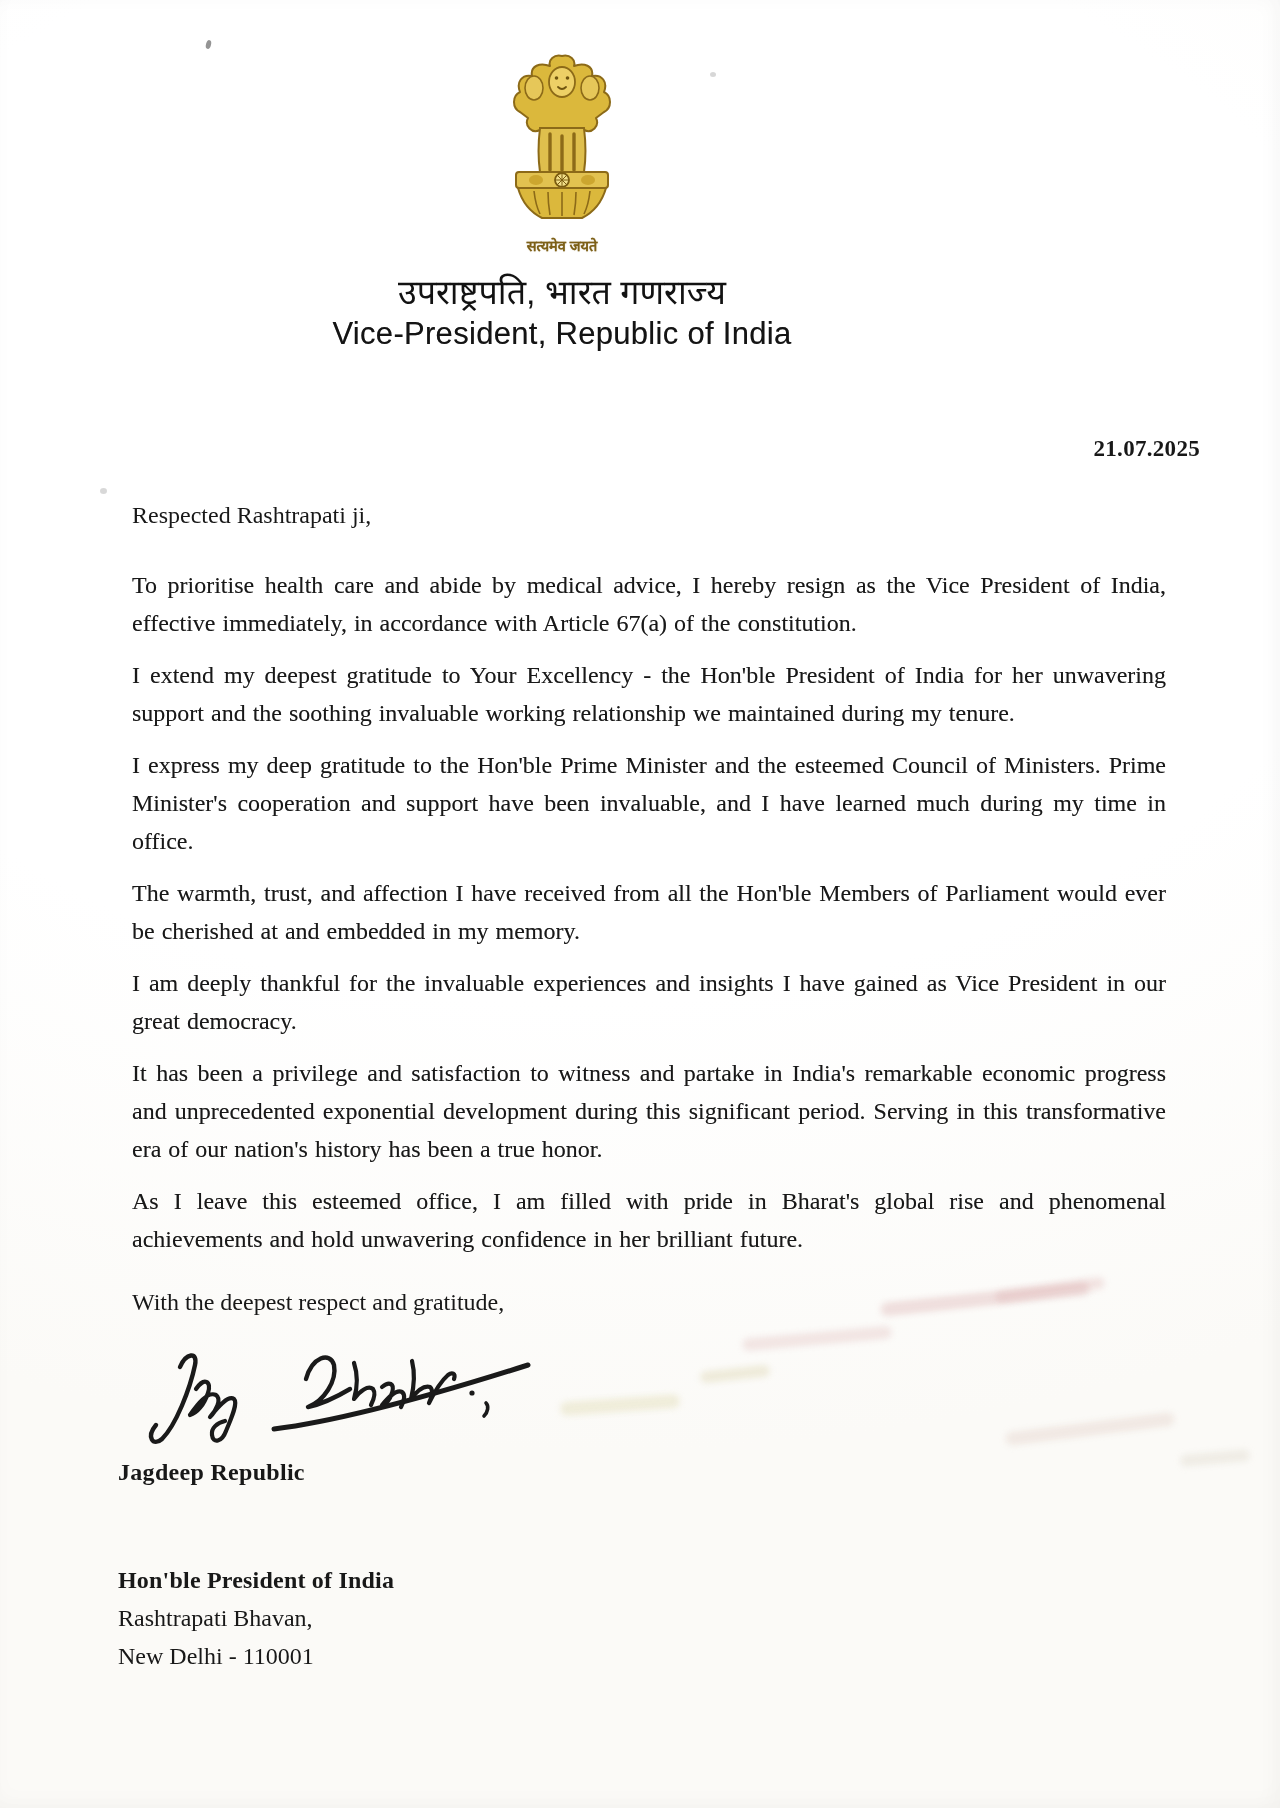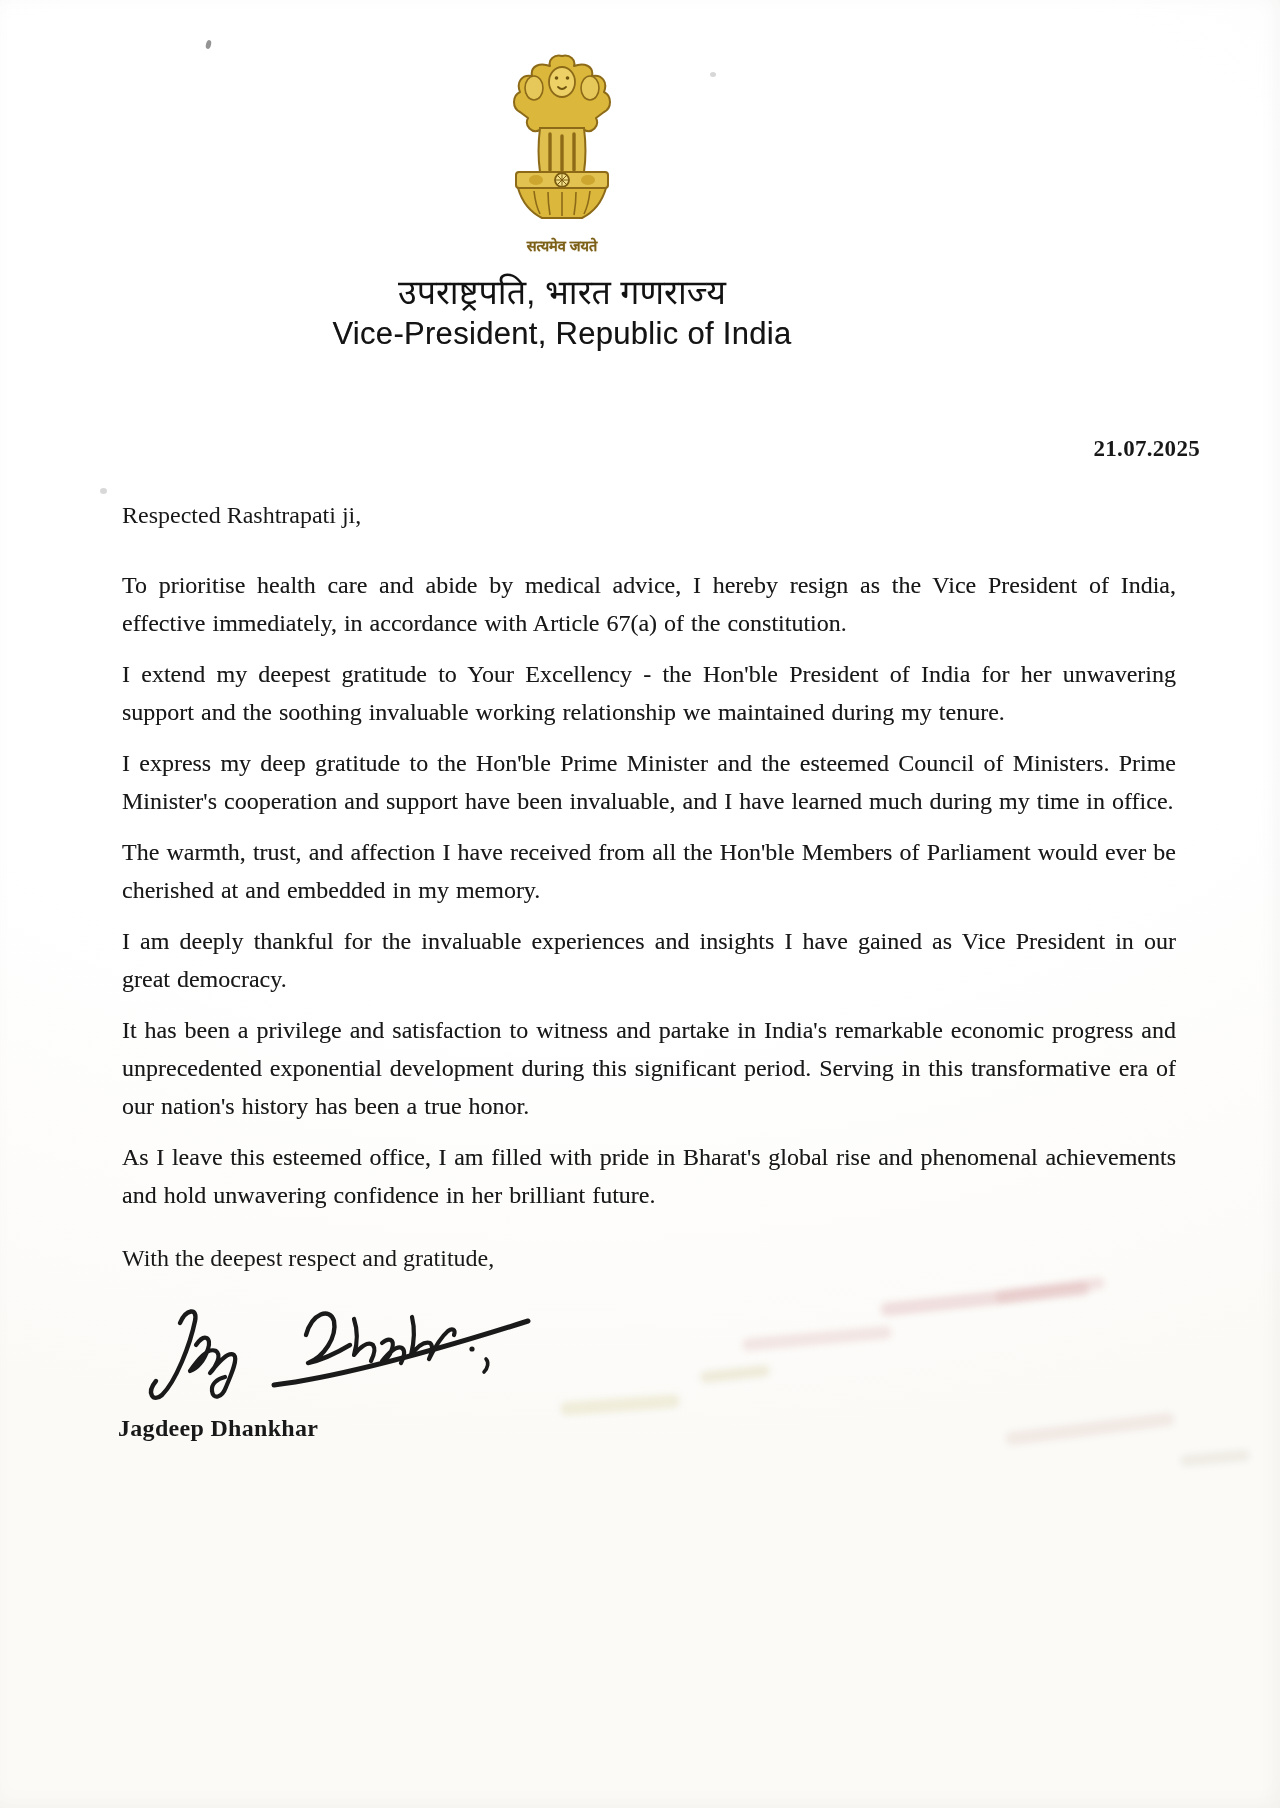--- a/index.html
+++ b/index.html
@@ -32,21 +32,21 @@
   .title-english{
     margin-top:0;line-height:40px;
     font-family:"Liberation Sans", sans-serif;
     font-size:31px;font-weight:400;letter-spacing:.3px;color:#141414;
     text-shadow:0 0 .4px rgba(0,0,0,.45);
   }
   
   .date-row{margin-top:80px;padding-right:80px;text-align:right;line-height:30px;}
   .date-row span{font-weight:700;font-size:23px;letter-spacing:.3px;}
   .letter-main{padding:0 100px 0 118px;}
-  p{margin:4px;}
+  p{margin:14px;}
   .salutation{margin-top:30px;font-size:24px;line-height:38px;}
   .para{
     margin-top:13px;font-size:24px;line-height:38px;
     text-align:justify;word-spacing:1px;
     text-shadow:0 0 .3px rgba(0,0,0,.35);
   }
   .para.first{margin-top:32px;}
   .closing{margin-top:25px;font-size:24px;line-height:38px;}
   .signature-wrap{margin:20px 0 0 22px;width:410px;height:112px;}
   .signature-wrap svg{display:block;width:410px;height:112px;}
@@ -128,22 +128,27 @@
         <path d="M214,22 C218,34 217,48 214,58 C220,50 228,44 233,48 C236,52 233,60 231,64" stroke-width="4.2"></path>
         <path d="M242,46 C249,40 255,42 252,52 C250,58 246,63 242,64 C248,57 256,48 262,51 C266,54 263,62 261,66" stroke-width="4.2"></path>
         <path d="M272,20 C275,32 274,46 271,58 C277,50 284,44 290,46 C294,49 291,58 289,62 C294,52 301,40 308,34 C312,31 316,32 314,38" stroke-width="4.2"></path>
 
         <path d="M134,88 C200,80 300,52 388,24" stroke-width="5"></path>
 
         <circle cx="332" cy="52" r="2.6" fill="#1a1a1a" stroke="none"></circle>
         <path d="M346,62 c3,3 2,9 -2,13" stroke-width="3.6"></path>
       </svg>
     </div>
-    <div class="signer-name">Jagdeep Dhankhar</div>
+    <div class="signer-name">Jagdeep Republic</div>
 
+    <address class="recipient">
+      <div class="recipient-line bold">Hon'ble President of India</div>
+      <div class="recipient-line">Rashtrapati Bhavan,</div>
+      <div class="recipient-line">New Delhi - 110001</div>
+    </address>
   </main>
 
   <div class="artifact" style="left:880px;top:1292px;width:210px;height:14px;background:rgba(214,166,166,.34);transform:rotate(-6deg);"></div>
   <div class="artifact" style="left:995px;top:1284px;width:110px;height:12px;background:rgba(214,166,166,.28);transform:rotate(-8deg);"></div>
   <div class="artifact" style="left:742px;top:1332px;width:150px;height:13px;background:rgba(214,166,166,.26);transform:rotate(-5deg);"></div>
   <div class="artifact" style="left:700px;top:1368px;width:70px;height:12px;background:rgba(210,198,150,.3);transform:rotate(-6deg);"></div>
   <div class="artifact" style="left:560px;top:1398px;width:120px;height:14px;background:rgba(216,208,156,.32);transform:rotate(-4deg);"></div>
   <div class="artifact" style="left:1005px;top:1422px;width:170px;height:14px;background:rgba(214,186,172,.26);transform:rotate(-7deg);"></div>
   <div class="artifact" style="left:1180px;top:1452px;width:70px;height:12px;background:rgba(205,196,176,.26);transform:rotate(-5deg);"></div>
 

